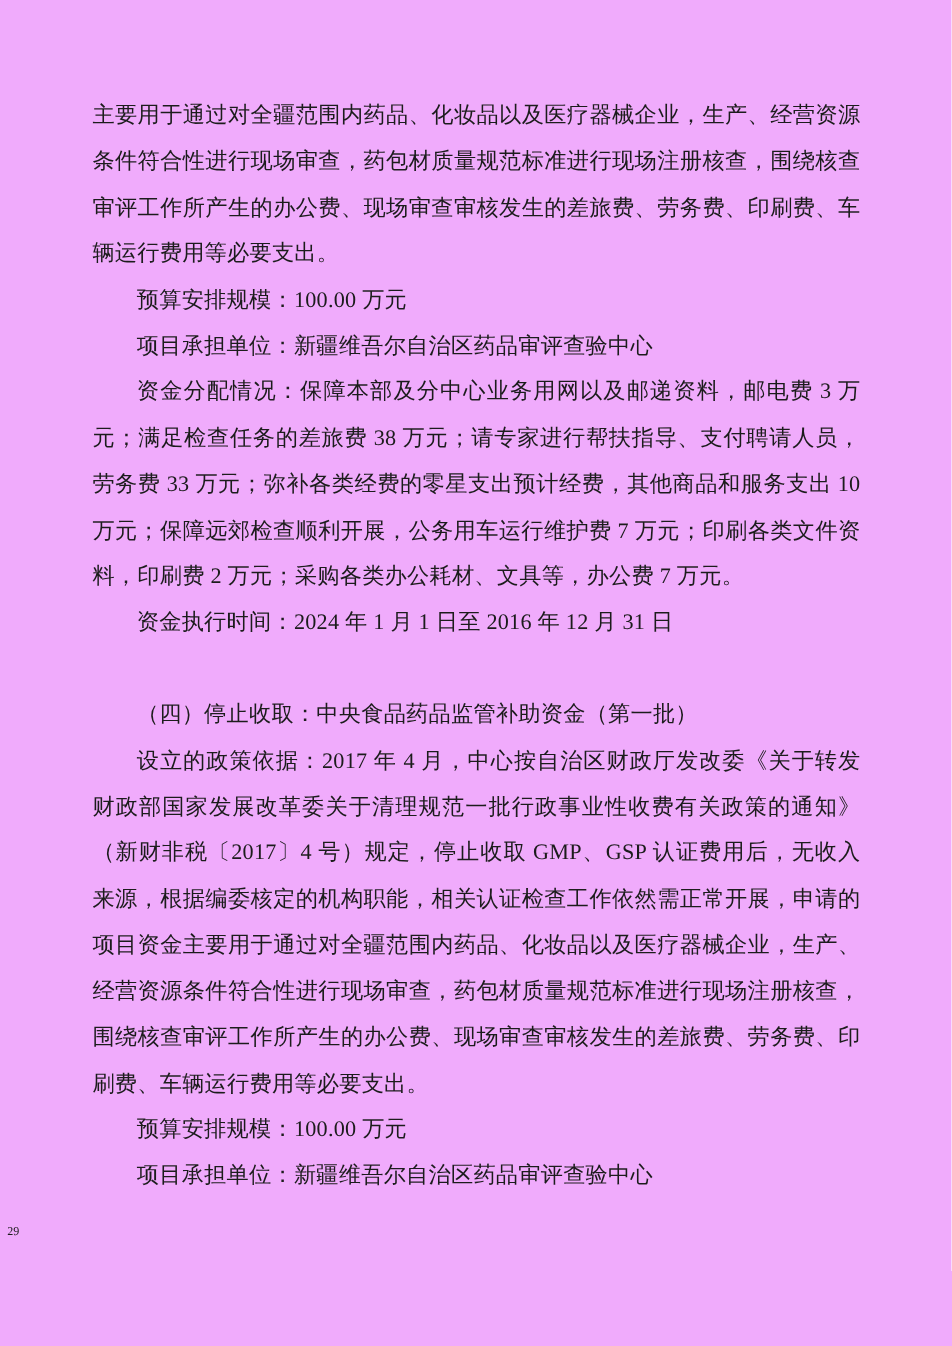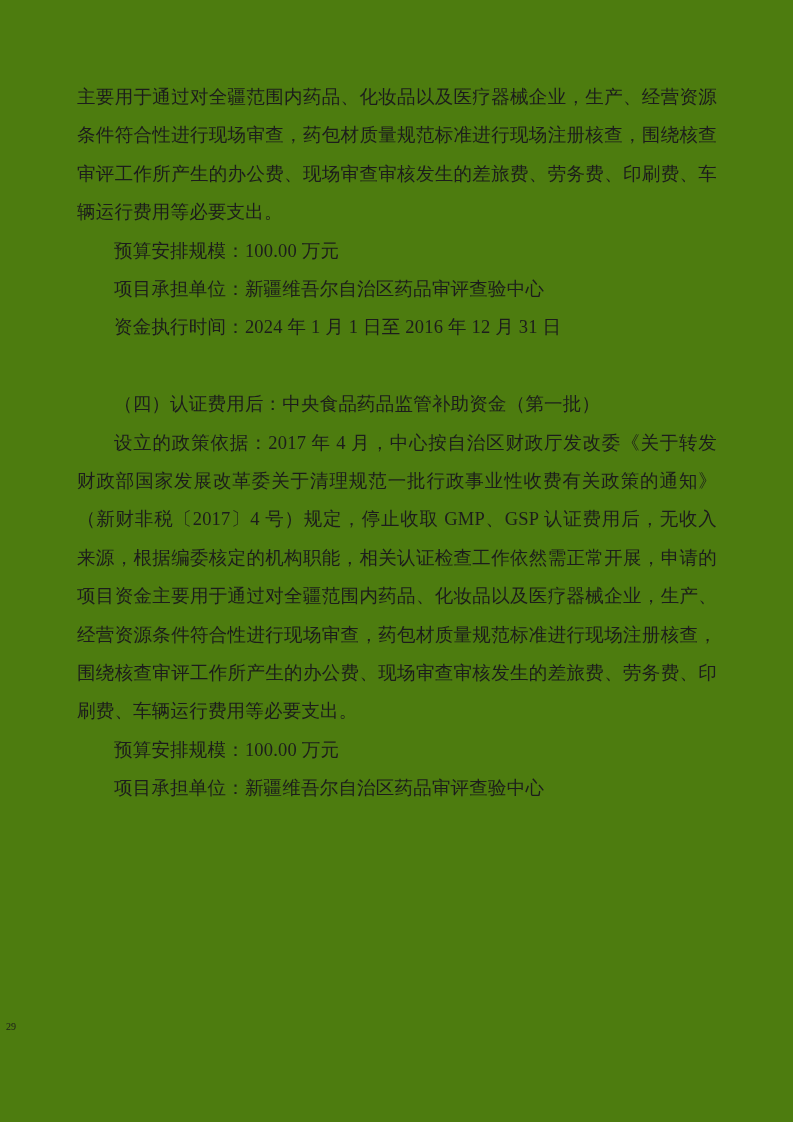--- a/index.html
+++ b/index.html
@@ -4,21 +4,21 @@
 <style>
   html, body {
     margin: 0;
     padding: 0;
     background: #ffffff;
   }
   .page {
     position: relative;
     width: 793px;
     height: 1122px;
-    background: #4d7c0f;
+    background: #f0abfc;
     overflow: hidden;
     font-family: "Liberation Serif", "DejaVu Serif", serif;
     color: #1c1c1c;
   }
   .content {
     position: absolute;
     left: 77px;
     top: 78px;
     width: 640px;
   }
@@ -49,21 +49,22 @@
   }
 </style>
 </head>
 <body>
 
 <div class="page">
   <div class="content">
     <p class="doc-par">主要用于通过对全疆范围内药品、化妆品以及医疗器械企业，生产、经营资源条件符合性进行现场审查，药包材质量规范标准进行现场注册核查，围绕核查审评工作所产生的办公费、现场审查审核发生的差旅费、劳务费、印刷费、车辆运行费用等必要支出。</p>
     <p class="doc-par indent">预算安排规模：100.00 万元</p>
     <p class="doc-par indent">项目承担单位：新疆维吾尔自治区药品审评查验中心</p>
+    <p class="doc-par indent">资金分配情况：保障本部及分中心业务用网以及邮递资料，邮电费 3 万元；满足检查任务的差旅费 38 万元；请专家进行帮扶指导、支付聘请人员，劳务费 33 万元；弥补各类经费的零星支出预计经费，其他商品和服务支出 10 万元；保障远郊检查顺利开展，公务用车运行维护费 7 万元；印刷各类文件资料，印刷费 2 万元；采购各类办公耗材、文具等，办公费 7 万元。</p>
     <p class="doc-par indent">资金执行时间：2024 年 1 月 1 日至 2016 年 12 月 31 日</p>
     <div class="blank-line"></div>
-    <p class="doc-par indent">（四）认证费用后：中央食品药品监管补助资金（第一批）</p>
+    <p class="doc-par indent">（四）停止收取：中央食品药品监管补助资金（第一批）</p>
     <p class="doc-par indent">设立的政策依据：2017 年 4 月，中心按自治区财政厅发改委《关于转发财政部国家发展改革委关于清理规范一批行政事业性收费有关政策的通知》（新财非税〔2017〕4 号）规定，停止收取 GMP、GSP 认证费用后，无收入来源，根据编委核定的机构职能，相关认证检查工作依然需正常开展，申请的项目资金主要用于通过对全疆范围内药品、化妆品以及医疗器械企业，生产、经营资源条件符合性进行现场审查，药包材质量规范标准进行现场注册核查，围绕核查审评工作所产生的办公费、现场审查审核发生的差旅费、劳务费、印刷费、车辆运行费用等必要支出。</p>
     <p class="doc-par indent">预算安排规模：100.00 万元</p>
     <p class="doc-par indent">项目承担单位：新疆维吾尔自治区药品审评查验中心</p>
   </div>
   <div class="footer">29</div>
 </div>
 
 </body></html>

